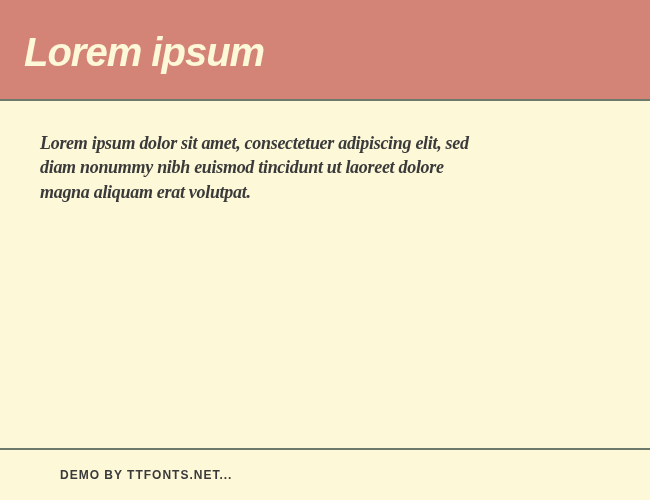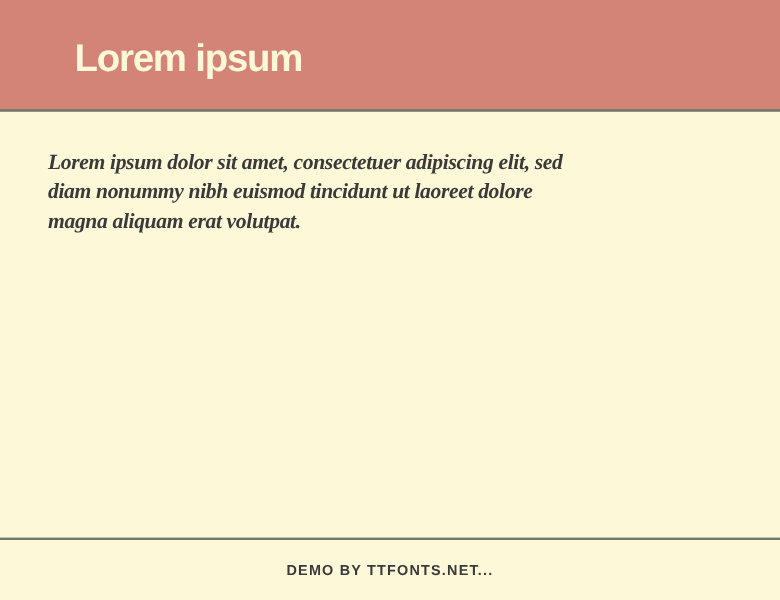--- a/index.html
+++ b/index.html
@@ -15,44 +15,43 @@
       display: flex;
       flex-direction: column;
     }
     .header {
       background: #d48476;
       padding: 30px 24px 24px 24px;
       border-bottom: 2px solid #6b7a6b;
     }
     .header-title {
       color: #fdf8d8;
-      font-size: 32px;
+      font-size: 40px;
       font-weight: 900;
+      font-style: italic;
       letter-spacing: -1px;
       font-family: 'Arial Black', Arial, sans-serif;
-      margin-left: 38px;
     }
     .content {
       flex: 1;
       padding: 30px 40px;
       border-bottom: 2px solid #6b7a6b;
     }
     .body-text {
       color: #3a3a3a;
       font-size: 18px;
       font-weight: 700;
       font-style: italic;
       line-height: 1.35;
       max-width: 440px;
       font-family: Georgia, 'Times New Roman', serif;
       letter-spacing: -0.3px;
     }
     .footer {
       padding: 18px 60px;
-      text-align: center;
     }
     .footer-text {
       color: #3a3a3a;
       font-size: 12px;
       font-weight: 700;
       letter-spacing: 1px;
       font-family: Arial, sans-serif;
     }
   </style>
 </head>

